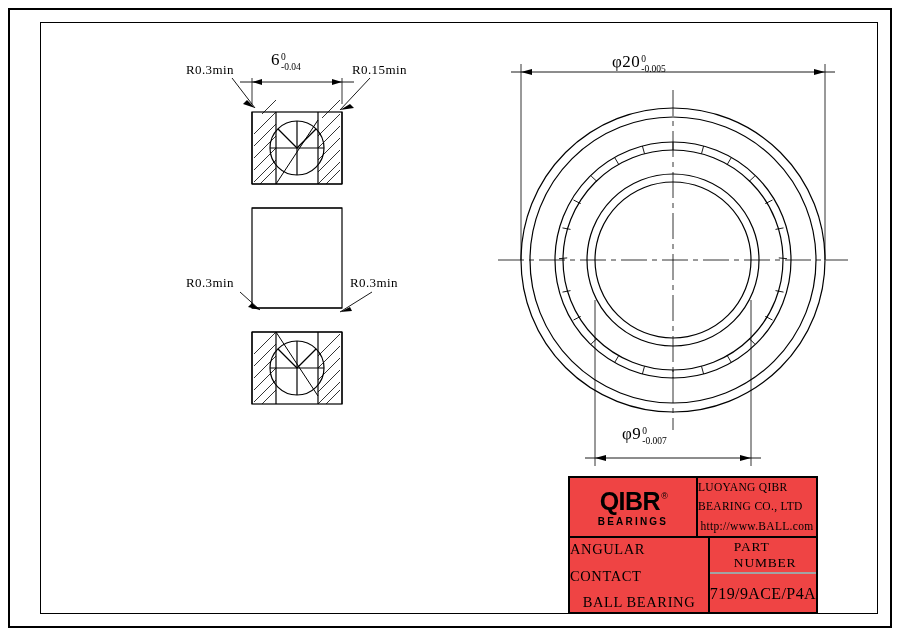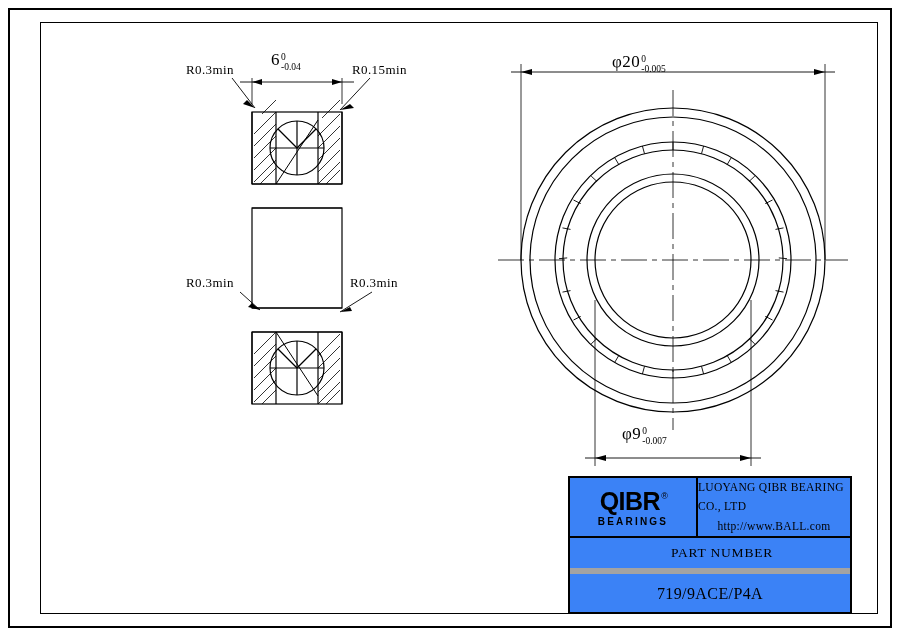--- a/index.html
+++ b/index.html
@@ -58,25 +58,25 @@
     position: relative;
     top: 1px;
   }
   .dim-tol span { display: block; }
 
   
   .title-block {
     position: absolute;
     left: 568px;
     top: 476px;
-    width: 284px;
+    width: 250px;
     height: 138px;
     border: 2px solid #000;
     box-sizing: border-box;
-    background: #3b82f6;
+    background: #ef4444;
   }
   .tb-row1 {
     position: absolute;
     left: 0; top: 0;
     width: 100%;
     height: 60px;
     border-bottom: 2px solid #000;
     box-sizing: border-box;
     display: flex;
     align-items: center;
@@ -145,21 +145,21 @@
     letter-spacing: .6px;
   }
   .tb-part {
     flex: 1;
     display: flex;
     flex-direction: column;
     box-sizing: border-box;
   }
   .tb-part-label {
     height: 36px;
-    border-bottom: 6px solid #a3a3a3;
+    border-bottom: 2px solid #a3a3a3;
     display: flex;
     align-items: center;
     justify-content: center;
     font-size: 13.5px;
     letter-spacing: .8px;
     box-sizing: border-box;
     padding-left: 24px;
   }
   .tb-part-value {
     flex: 1;
@@ -343,20 +343,24 @@
       <div class="tb-logo">
         <div class="logo-main"><span>QIBR</span><span class="reg">®</span></div>
         <div class="logo-sub">BEARINGS</div>
       </div>
       <div class="tb-company">
         <div>LUOYANG QIBR BEARING CO., LTD</div>
         <div>http://www.BALL.com</div>
       </div>
     </div>
     <div class="tb-row2">
+      <div class="tb-desc">
+        <div>ANGULAR CONTACT</div>
+        <div>BALL BEARING</div>
+      </div>
       <div class="tb-part">
         <div class="tb-part-label">PART  NUMBER</div>
         <div class="tb-part-value">719/9ACE/P4A</div>
       </div>
     </div>
   </div>
 
 </div>
 
 </body></html>

